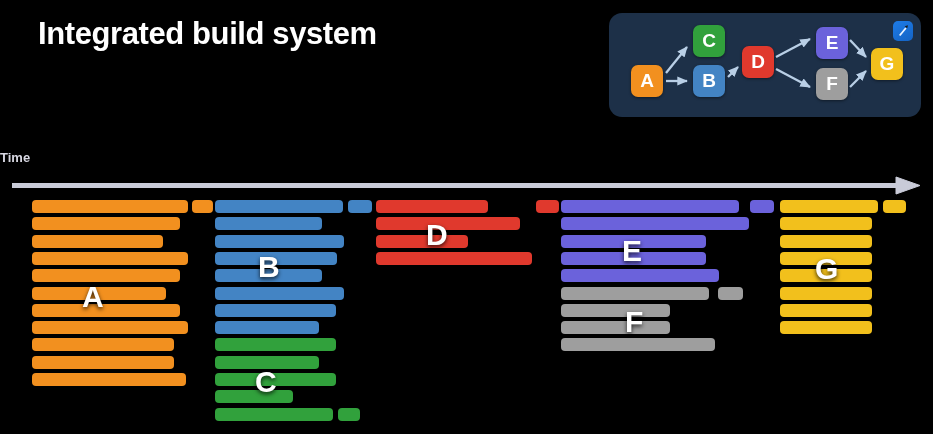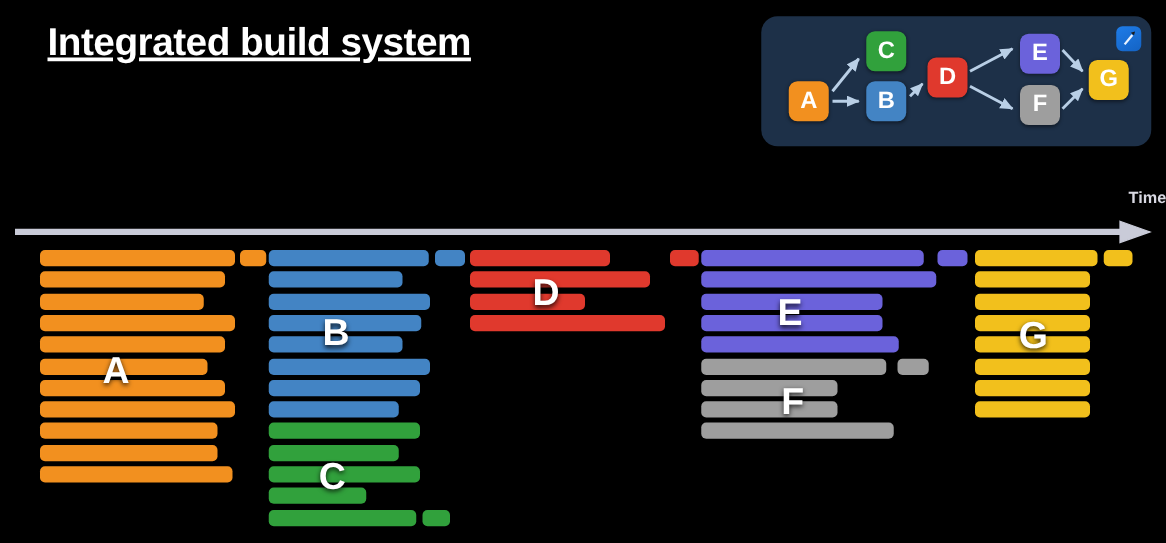--- a/index.html
+++ b/index.html
@@ -18,21 +18,20 @@
 
   
   #slide-title {
     position: absolute;
     left: 38px; top: 16px;
     font-size: 31px;
     font-weight: bold;
     color: #ffffff;
     letter-spacing: -0.4px;
     white-space: nowrap;
-    text-decoration: underline;
   }
 
   
   #dep-graph-panel {
     position: absolute;
     left: 609px; top: 13px;
     width: 312px; height: 104px;
     background: #1d3048;
     border-radius: 13px;
   }
@@ -61,21 +60,21 @@
     border-radius: 5px;
     background: linear-gradient(150deg, #1e7ce8 0%, #1463c4 100%);
     display: flex; align-items: center; justify-content: center;
   }
 
   
   #time-label {
     position: absolute;
     left: 0; top: 150px;
     width: 933px;
-    text-align: right;
+    text-align: left;
     color: #d8d8e2;
     font-size: 13px;
     font-weight: bold;
   }
   #time-axis {
     position: absolute;
     left: 12px; top: 175px;
     width: 910px; height: 24px;
   }
 

